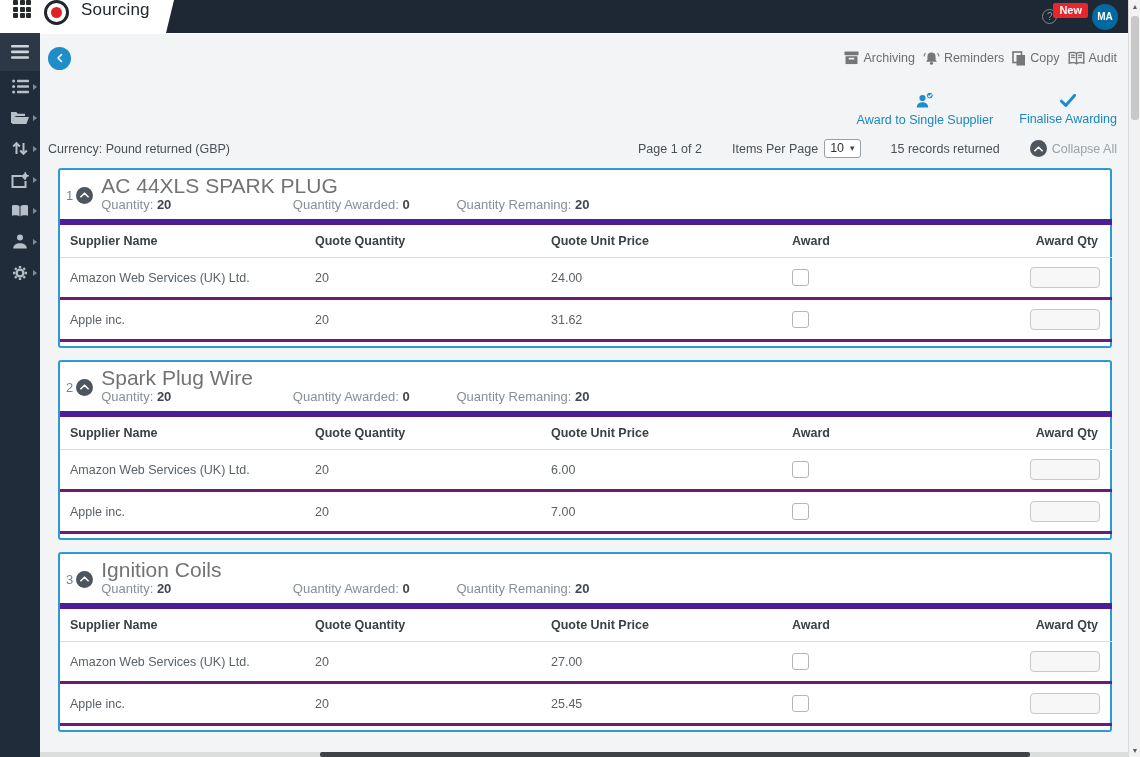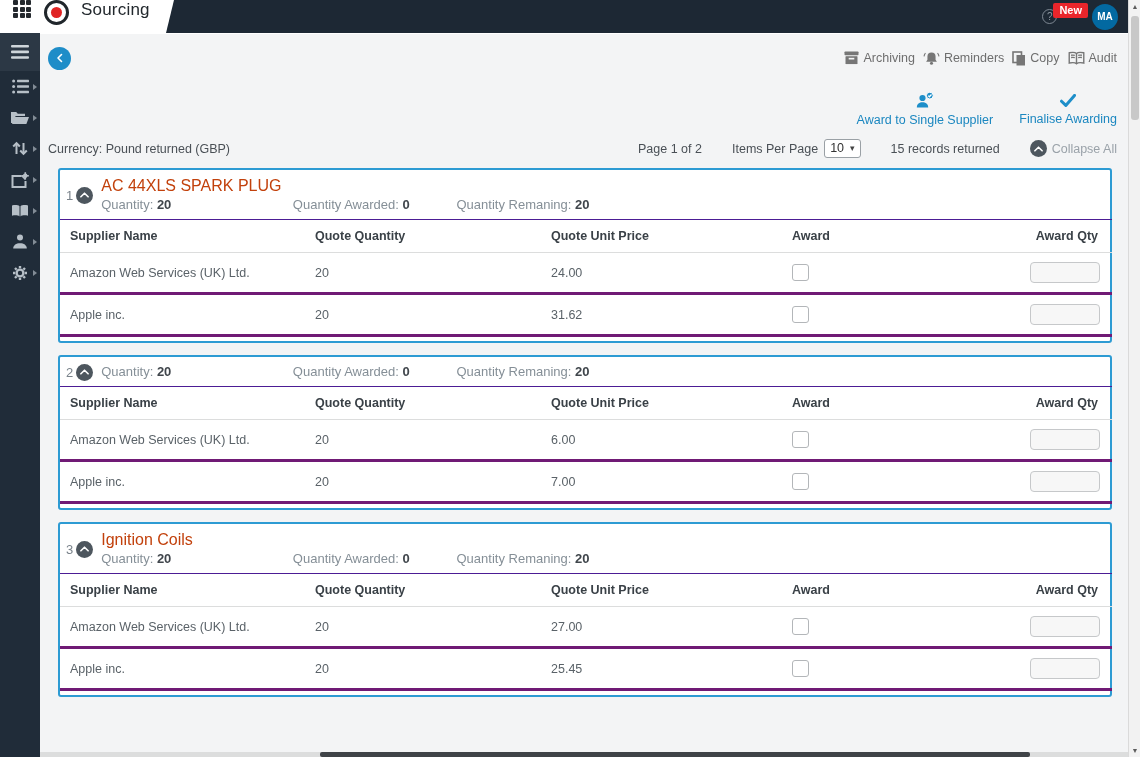--- a/index.html
+++ b/index.html
@@ -55,32 +55,32 @@
   .ipp-select { background:#fff; border:1px solid #9aa0a5; border-radius:3px; padding:1px 5px 2px; display:flex; align-items:center; gap:6px; font-size:12.5px; color:#333; cursor:pointer; }
   .collapse-all { display:flex; align-items:center; gap:5px; color:#9aa2a9; cursor:pointer; }
   .collapse-circle { width:17px; height:17px; border-radius:50%; background:#4d565e; display:flex; align-items:center; justify-content:center; flex:0 0 auto; border:none; cursor:pointer; }
 
   
   .cards { margin:0 16px 0 18px; }
   .item-card { background:#fff; border:2px solid #2d9bd3; border-radius:3px; margin-bottom:12px; padding-bottom:4px; }
   .card-head { display:flex; align-items:center; padding:6px 8px 5px 6px; }
   .card-num { font-size:13px; color:#7a838b; margin-right:3px; }
   .card-head-text { margin-left:8px; }
-  .card-title { font-size:16px; color:#c2410c; line-height:20px; }
+  .card-title { font-size:21px; color:#737373; line-height:20px; }
   .card-stats { font-size:13px; line-height:18px; }
   .stat { display:inline-block; }
   .stat .lab { color:#858f97; }
   .stat .val { color:#40464c; font-weight:700; }
   .stat-q { width:188px; }
   .stat-a { width:160px; }
 
   table { width:100%; border-collapse:collapse; table-layout:fixed; }
   col.c1{width:245px} col.c2{width:236px} col.c3{width:241px} col.c4{width:210px} col.c5{width:120px}
   thead th { text-align:left; font-size:12.5px; color:#3a4147; font-weight:700; padding:9px 10px;
-             border-top:1px solid #4c1d95; border-bottom:1px solid #dcdddd; }
+             border-top:6px solid #4c1d95; border-bottom:1px solid #dcdddd; }
   thead th.qty-col { text-align:right; padding-right:14px; }
   tbody td { font-size:12.5px; color:#5a6268; padding:9px 10px; border-bottom:3px solid #701a75; height:37px; }
   td.qty-cell { text-align:right; padding-right:12px; }
   .award-checkbox { appearance:none; -webkit-appearance:none; width:17px; height:17px; border:1px solid #b3b6b9; border-radius:3px; background:#fff; cursor:pointer; vertical-align:middle; }
   .award-qty-input { width:70px; height:21px; background:#f7f7f7; border:1px solid #c6c8ca; border-radius:4px; }
 
   
   .vscroll { position:absolute; right:0; top:0; width:12px; height:757px; background:#f2f2f2; border-left:1px solid #dadada; z-index:40; }
   .vscroll .arr { position:absolute; left:0; width:12px; text-align:center; font-size:7px; color:#5c5c5c; }
   .vscroll .arr.up { top:3px; } .vscroll .arr.down { bottom:3px; }
@@ -362,20 +362,21 @@
   </section>
       <section class="item-card">
     <header class="card-head">
       <span class="card-num">2</span>
       <button class="collapse-circle">
         <svg width="9" height="6" viewBox="0 0 10 6">
               <polyline points="1,5 5,1 9,5" fill="none" stroke="#fff" stroke-width="1.8" stroke-linecap="round" stroke-linejoin="round"></polyline>
             </svg>
       </button>
       <div class="card-head-text">
+        <div class="card-title">Spark Plug Wire</div>
         <div class="card-stats">
           <span class="stat stat-q"><span class="lab">Quantity:</span> <span class="val">20</span></span>
           <span class="stat stat-a"><span class="lab">Quantity Awarded:</span> <span class="val">0</span></span>
           <span class="stat stat-r"><span class="lab">Quantity Remaning:</span> <span class="val">20</span></span>
         </div>
       </div>
     </header>
     <table>
       <colgroup>
             <col class="c1">

